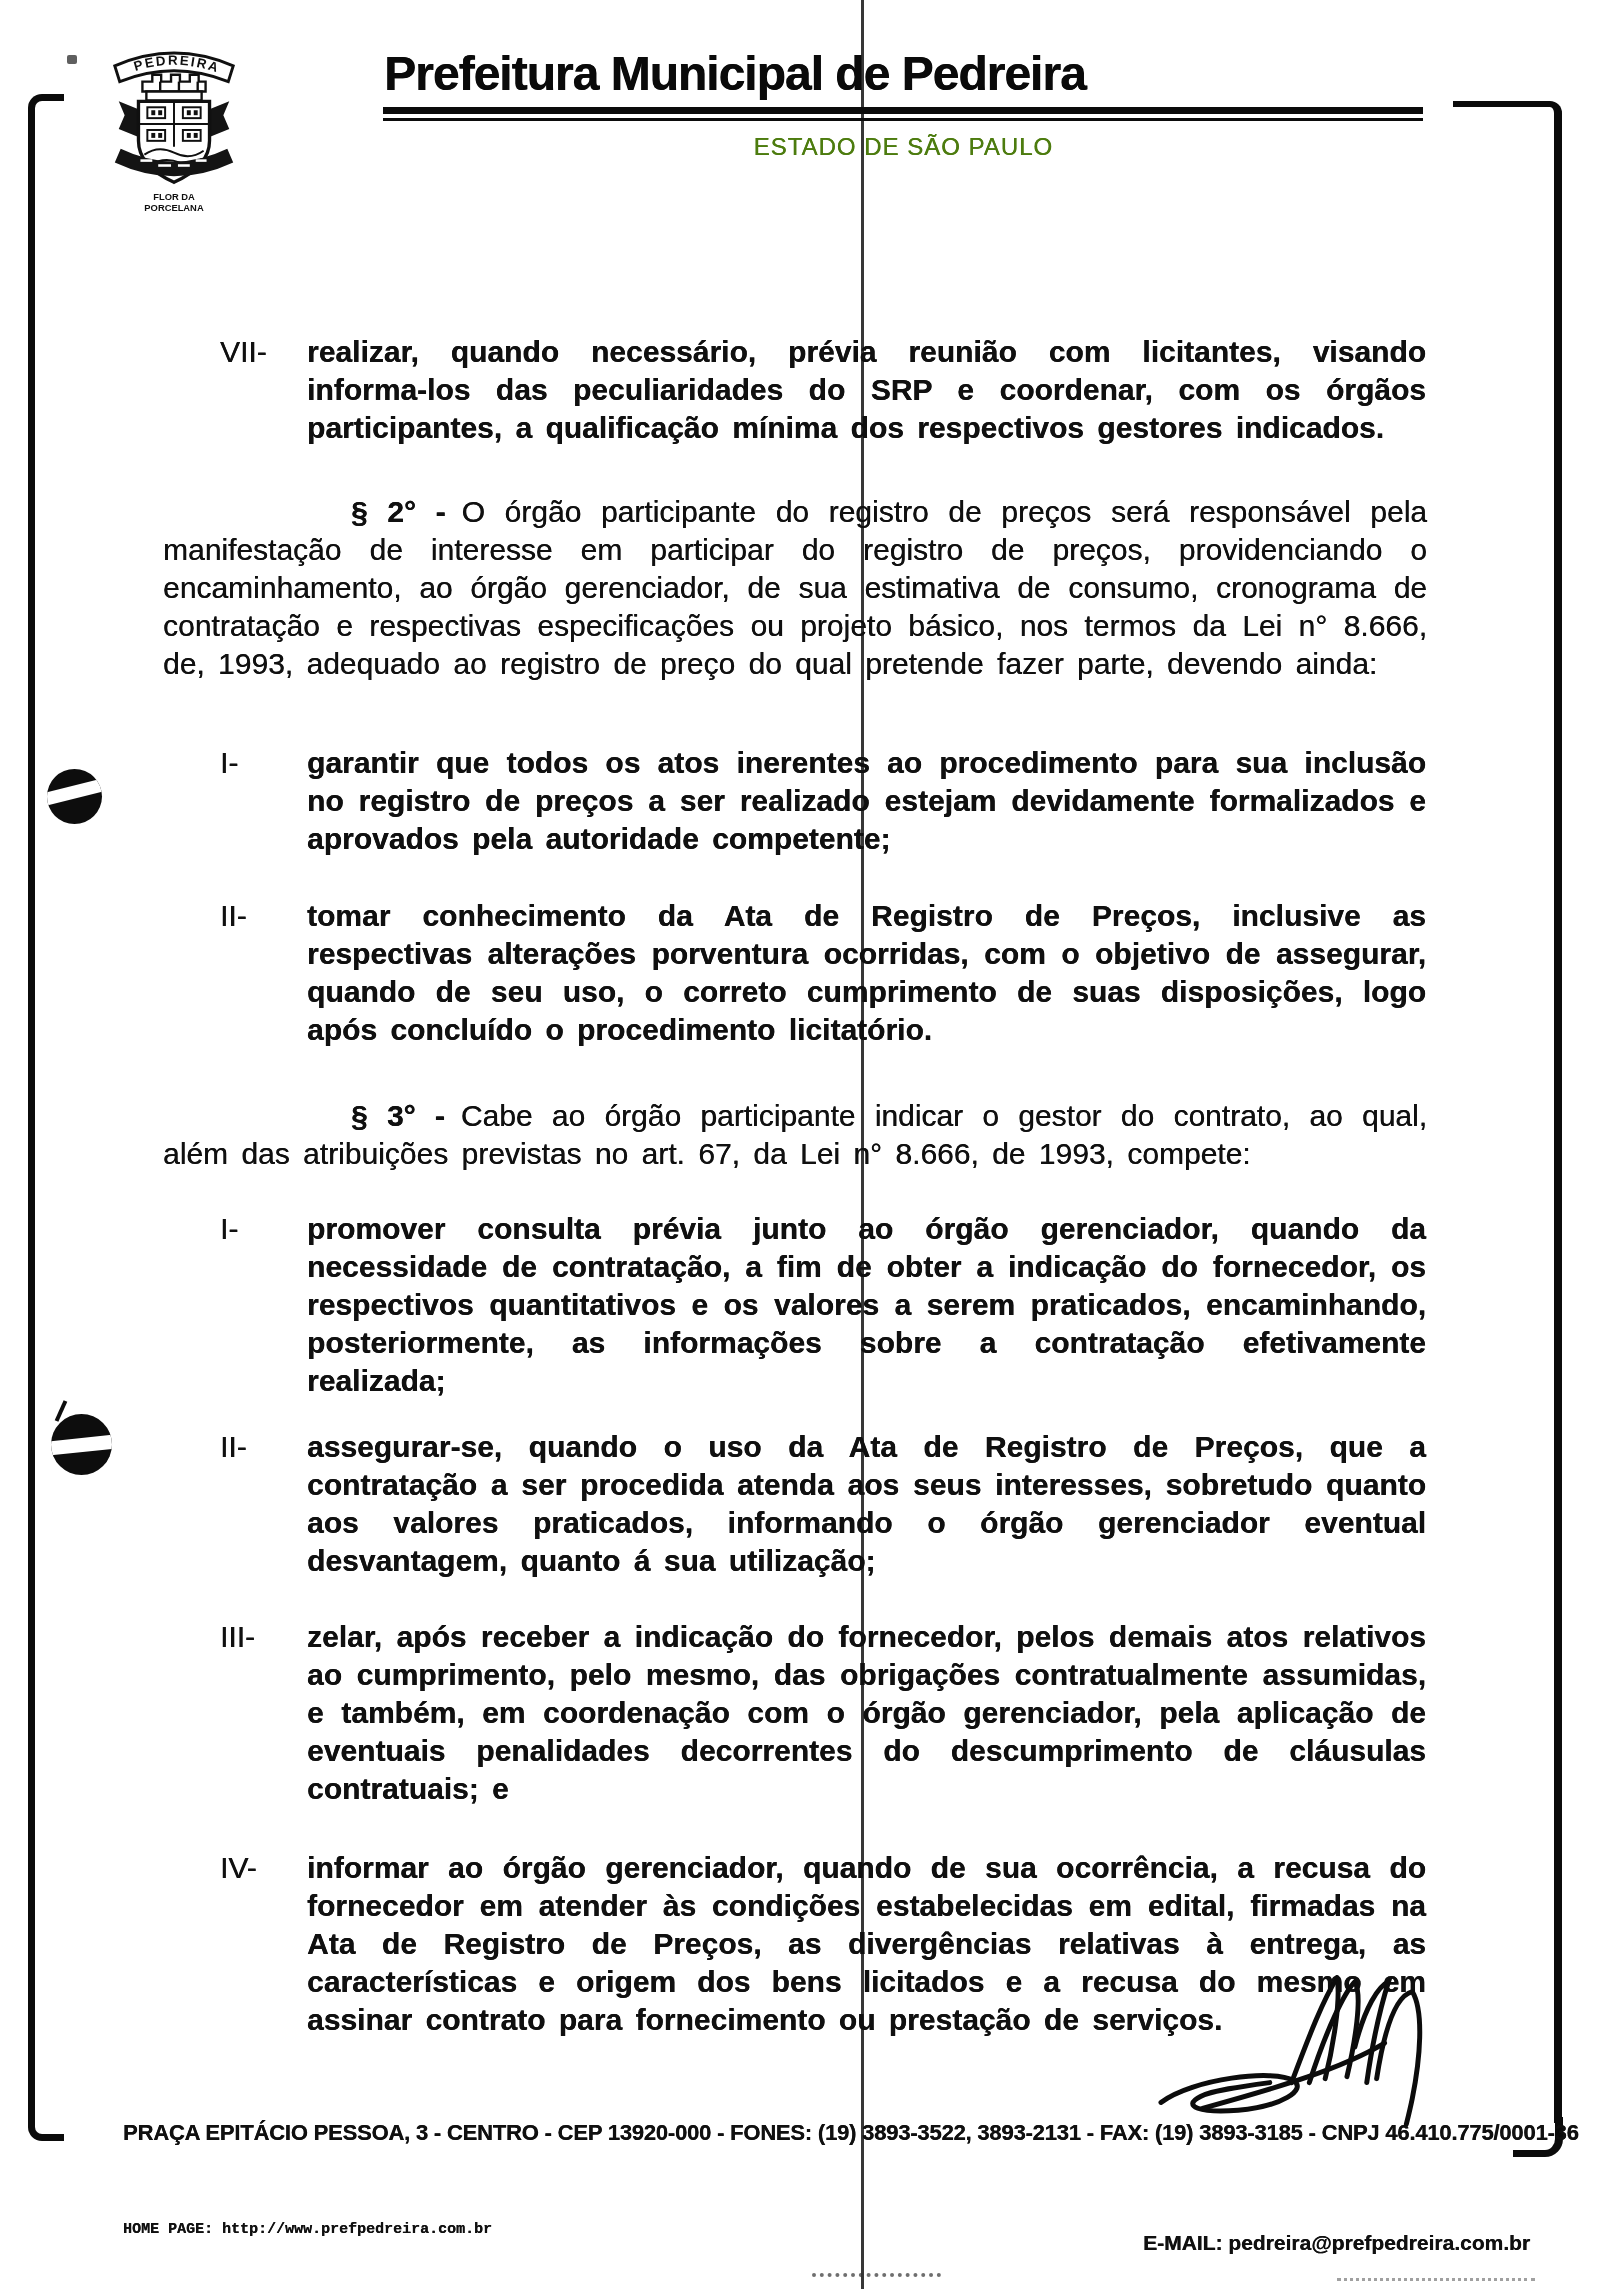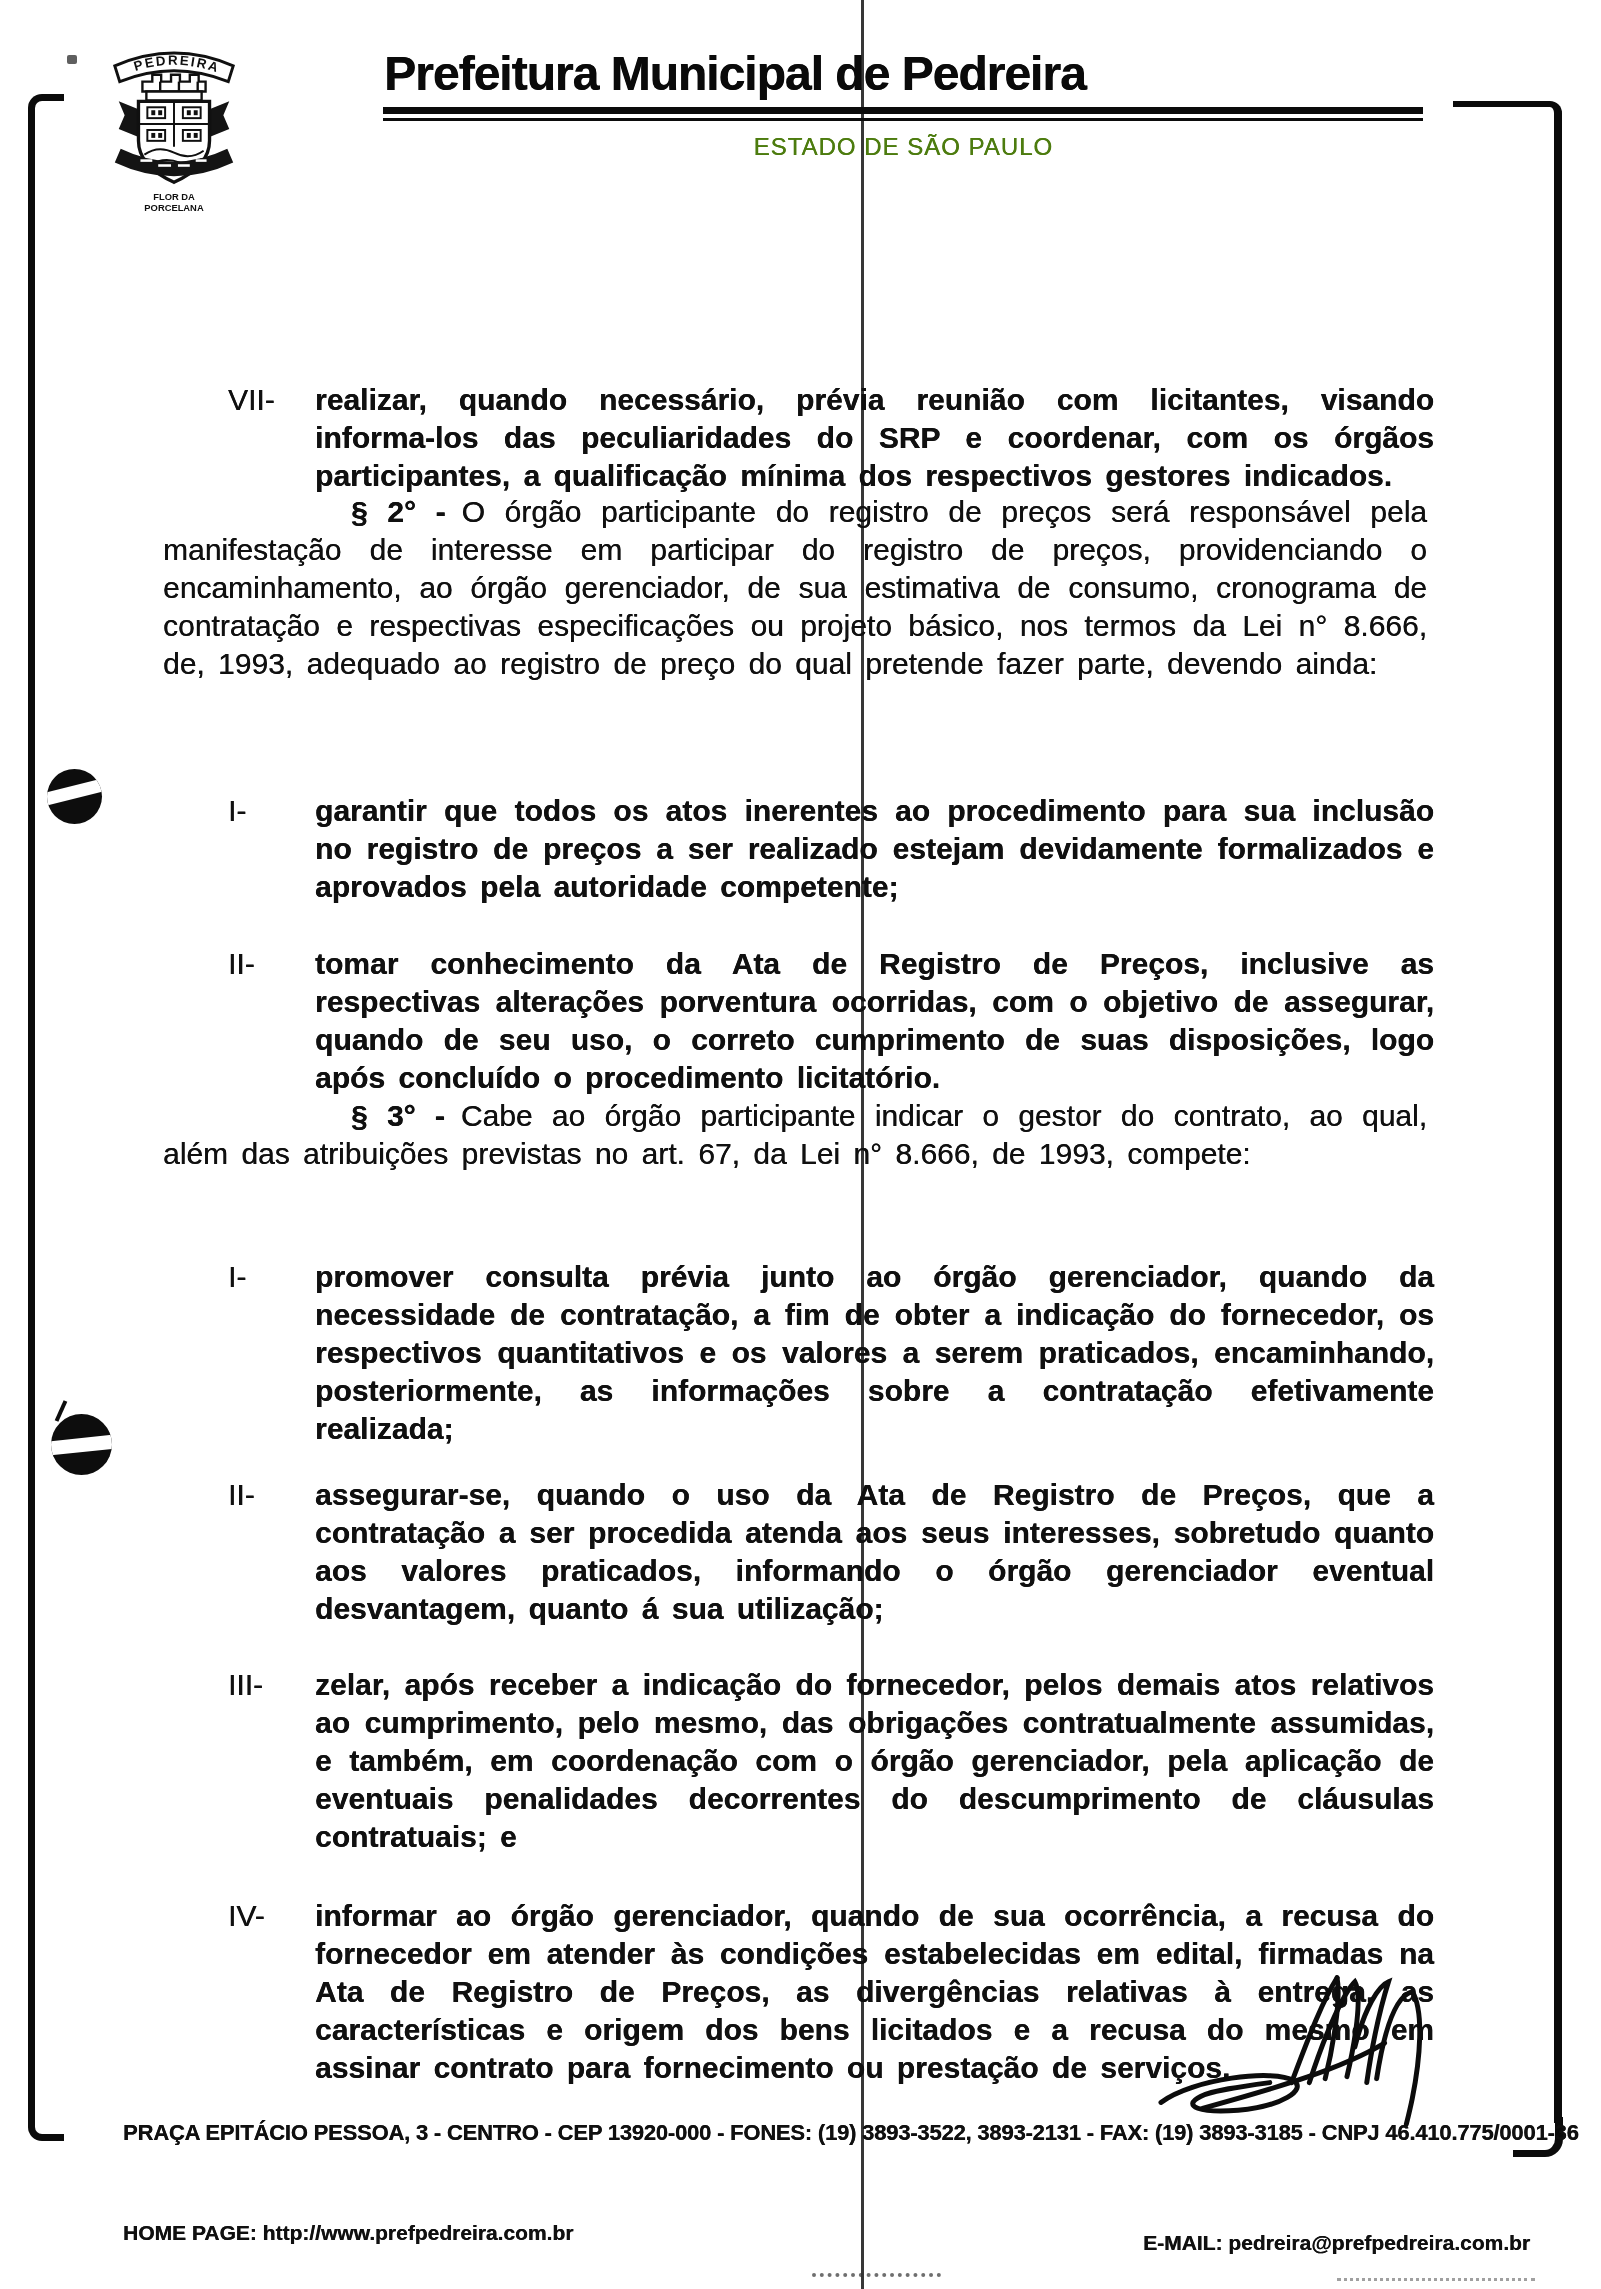--- a/index.html
+++ b/index.html
@@ -55,21 +55,21 @@
     left: 657px; top: 133px; width: 396px; text-align: right;
     font-size: 24px; letter-spacing: 1px; color: #4d7c0f;
     text-shadow: 0.4px 0 0 currentColor;
   }
 
   
   .doc-text {
     font-size: 30px; line-height: 38px; word-spacing: 5px;
     color: #101010; text-shadow: 0.3px 0 0 currentColor;
   }
-  .item { left: 228px; width: 1206px; margin-top: 48px; }
+  .item { left: 220px; width: 1206px; }
   .item-label { position: absolute; left: 0; top: 0; }
   .item-text { margin-left: 87px; text-align: justify; font-weight: bold; }
   .para { left: 163px; width: 1264px; text-align: justify; text-indent: 188px; margin-top: 16px; }
   .para-label { font-weight: bold; margin-right: 16px; }
 
   
   .punch { border-radius: 50%; background: #0d0d0d; overflow: hidden; }
   .punch-1 { left: 47px; top: 769px; width: 55px; height: 55px; }
   .punch-2 { left: 51px; top: 1414px; width: 61px; height: 61px; }
   .punch .slash {
@@ -88,21 +88,21 @@
   
   .signature { left: 1143px; top: 1952px; width: 307px; height: 188px; }
 
   
   .footer-text {
     font-weight: bold; color: #101010; white-space: nowrap;
     text-shadow: 0.3px 0 0 currentColor;
     margin-left: 44px;
   }
   .footer-address { left: 79px; top: 2120px; font-size: 22px; letter-spacing: -0.2px; }
-  .footer-home { left: 79px; top: 2221px; font-size: 21px; }
+  .footer-home { left: 79px; top: 2221px; font-size: 15px; font-family: Liberation Mono, monospace; }
   .footer-email { right: 72px; top: 2231px; font-size: 21px; }
 </style>
 </head>
 <body>
 
 <div class="page">
 
   <div class="abs frame-left"></div>
   <div class="abs frame-right"></div>
   <div class="abs frame-right-bottom"></div>

